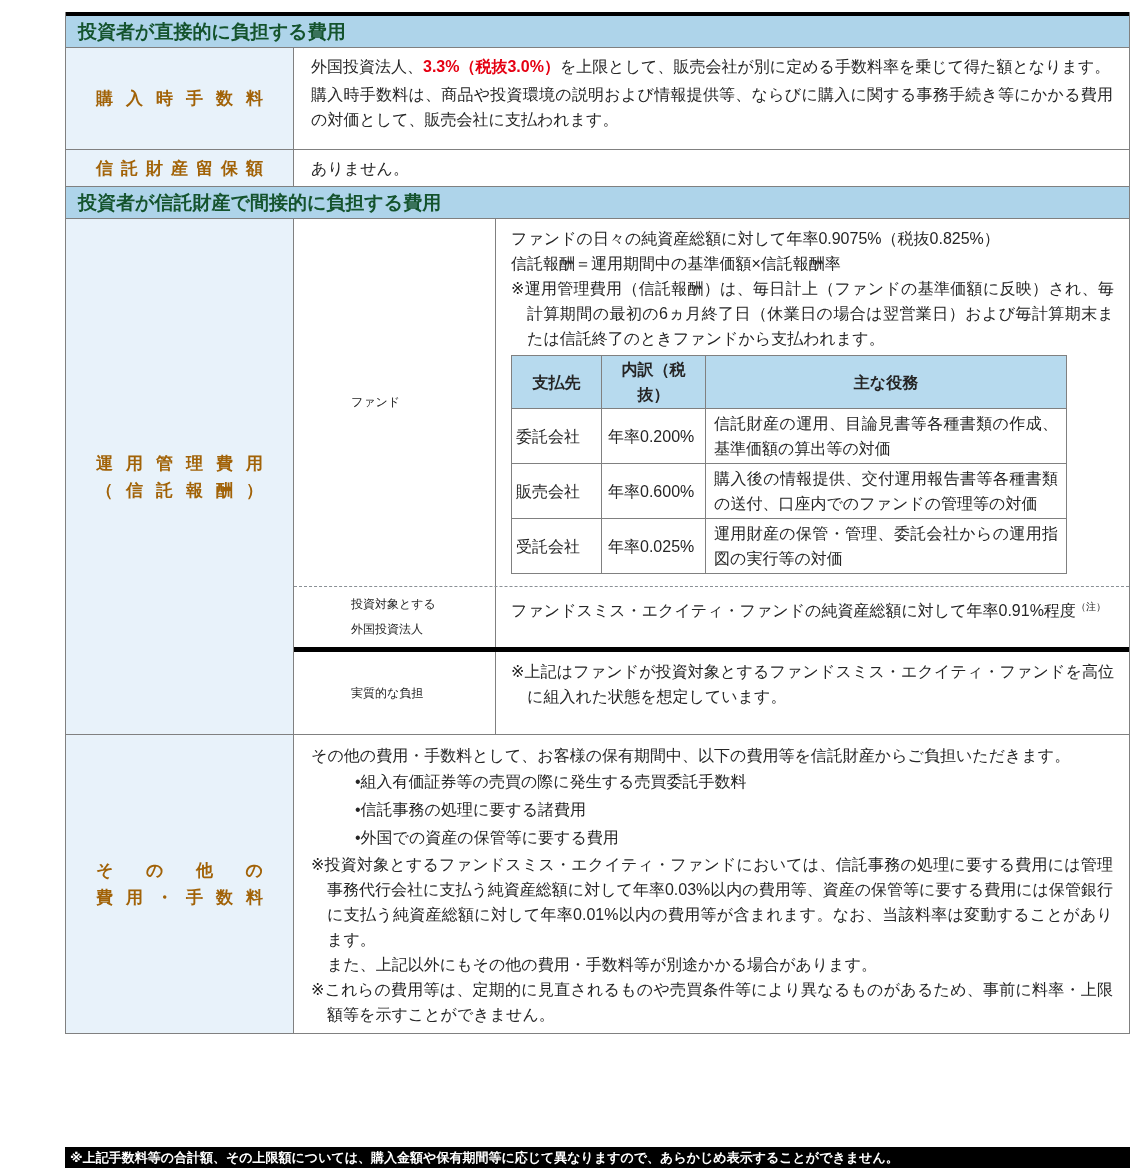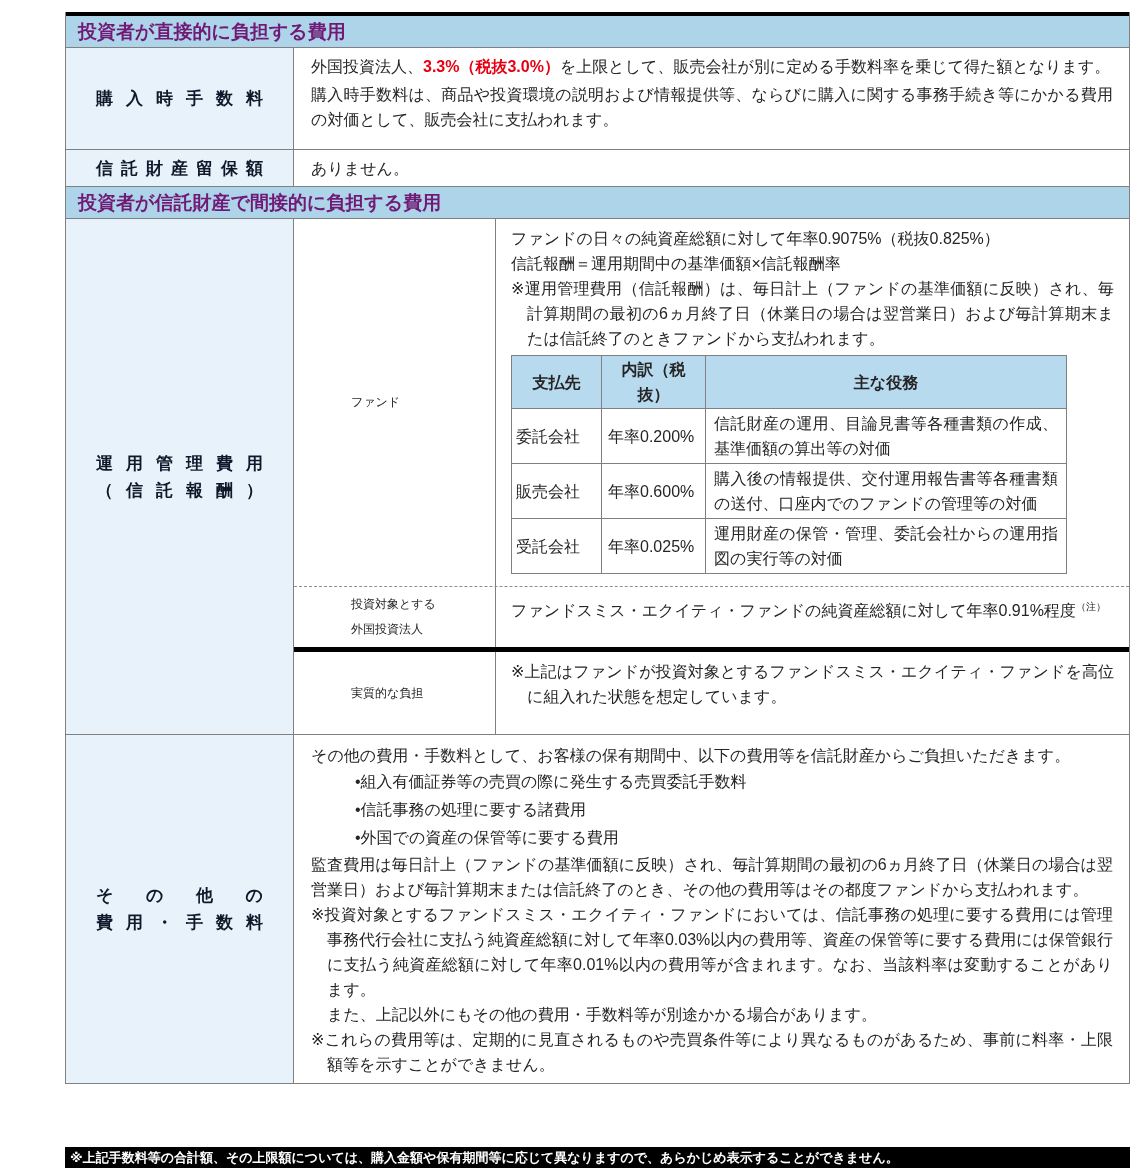--- a/index.html
+++ b/index.html
@@ -8,32 +8,32 @@
     position: relative; width: 1130px; height: 1176px; background: #fff;
     color: var(--text, #252525); overflow: hidden;
   }
   .fee-table {
     position: absolute; left: 65px; top: 12px; width: 1065px;
     border-left: 1px solid var(--border, #808080);
     border-right: 1px solid var(--border, #808080);
   }
   .sec-header {
     background: var(--header-bg, #aed4ea);
-    font-size: 19px; font-weight: bold; color: #701a75;
+    font-size: 19px; font-weight: bold; color: #14532d;
     line-height: 27px; padding: 2px 12px 2px 12px;
     border-bottom: 1px solid var(--border, #808080);
   }
   .sec-header.first { border-top: 4px solid #000000; }
   .row { display: flex; border-bottom: 1px solid var(--border, #808080); background: #fff; }
   .label-cell {
     width: 228px; flex: 0 0 228px;
     background: var(--label-bg, #e8f2fa);
     border-right: 1px solid var(--border, #808080);
     display: flex; flex-direction: column; justify-content: center;
-    padding: 0 30px; font-size: 17px; font-weight: bold; color: #0f172a;
+    padding: 0 30px; font-size: 17px; font-weight: bold; color: #a16207;
   }
   .label-line { text-align: justify; text-align-last: justify; line-height: 27px; }
   .content-cell { flex: 1; padding: 6px 16px 5px 17px; font-size: 16px; line-height: 25px; text-align: justify; }
   .content-cell p + p { margin-top: 3px; }
   .mgmt-col { flex: 1; display: flex; flex-direction: column; }
   .sub-row { display: flex; }
   .mid-cell {
     width: 162px; flex: 0 0 162px;
     border-right: 1px solid var(--border, #808080);
     display: flex; flex-direction: column; justify-content: center;
@@ -172,21 +172,20 @@
     <div class="row">
       <div class="label-cell">
         <div class="label-line">その他の</div>
         <div class="label-line">費用・手数料</div>
       </div>
       <div class="other-content">
         <div>その他の費用・手数料として、お客様の保有期間中、以下の費用等を信託財産からご負担いただきます。</div>
         <div class="bullet">•組入有価証券等の売買の際に発生する売買委託手数料</div>
         <div class="bullet">•信託事務の処理に要する諸費用</div>
         <div class="bullet">•外国での資産の保管等に要する費用</div>
-        <div>監査費用は毎日計上（ファンドの基準価額に反映）され、毎計算期間の最初の6ヵ月終了日（休業日の場合は翌営業日）および毎計算期末または信託終了のとき、その他の費用等はその都度ファンドから支払われます。</div>
         <div class="hang">※投資対象とするファンドスミス・エクイティ・ファンドにおいては、信託事務の処理に要する費用には管理事務代行会社に支払う純資産総額に対して年率0.03%以内の費用等、資産の保管等に要する費用には保管銀行に支払う純資産総額に対して年率0.01%以内の費用等が含まれます。なお、当該料率は変動することがあります。</div>
         <div class="indent1">また、上記以外にもその他の費用・手数料等が別途かかる場合があります。</div>
         <div class="hang">※これらの費用等は、定期的に見直されるものや売買条件等により異なるものがあるため、事前に料率・上限額等を示すことができません。</div>
       </div>
     </div>
 
   </div>
 
   <div class="footer-bar">※上記手数料等の合計額、その上限額については、購入金額や保有期間等に応じて異なりますので、あらかじめ表示することができません。</div>
 </div>

